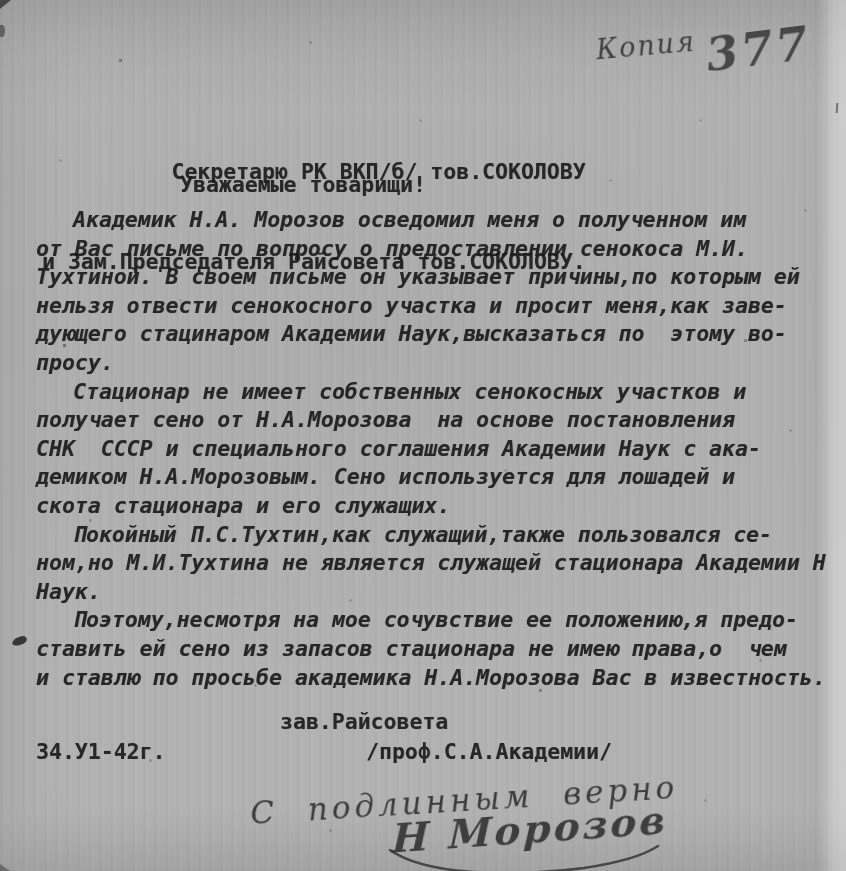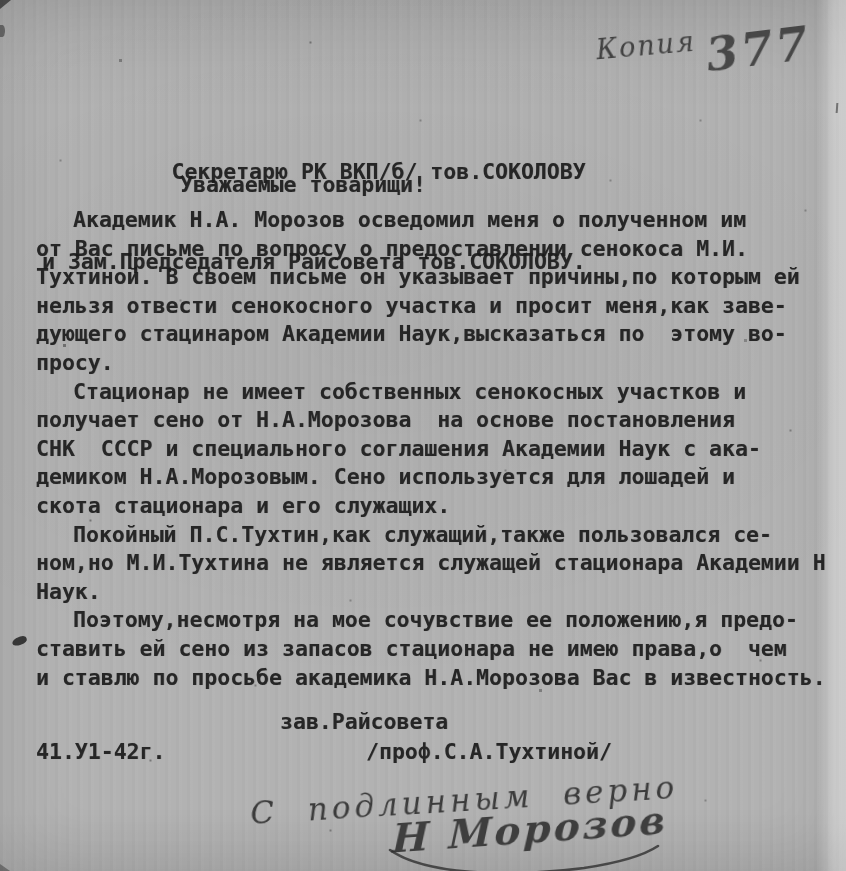--- a/index.html
+++ b/index.html
@@ -29,21 +29,21 @@
     letter-spacing:0;
     text-shadow:0.4px 0.4px 0.7px rgba(25,25,25,0.40);
     filter:blur(0.22px);
     opacity:0.93;
   }
   .addr{top:97px;left:36px;line-height:30px;text-align:right;}
   .addr .a1{padding-left:92px;}
   .addr .a2{padding-left:6px;}
   .salutation{top:172px;left:172px;margin-left:8px;}
   .body-block{top:206px;left:36px;line-height:28.6px;}
-  .body-block .line{white-space:pre;}
+  .body-block .line{white-space:pre;font-style:italic;}
   .body-block .indent{text-indent:37px;}
   .sign-role{top:709px;left:280px;}
   .sign-date{top:739px;left:36px;}
   .sign-name{top:739px;left:366px;}
   
   .hand{
     position:absolute;
     font-family:"DejaVu Serif", serif;
     font-style:italic;
     color:#2f2f2f;
@@ -97,22 +97,22 @@
   <div class="typed addr">
     <div class="a1">Секретарю РК ВКП/б/ тов.СОКОЛОВУ</div>
     <div class="a2">и Зам.Председателя Райсовета тов.СОКОЛОВУ.</div>
   </div>
 
   <div class="typed salutation">Уважаемые товарищи!</div>
 
   <div class="typed body-block"><div class="line indent">Академик Н.А. Морозов осведомил меня о полученном им</div><div class="line">от Вас письме по вопросу о предоставлении сенокоса М.И.</div><div class="line">Тухтиной. В своем письме он указывает причины,по которым ей</div><div class="line">нельзя отвести сенокосного участка и просит меня,как заве-</div><div class="line">дующего стацинаром Академии Наук,высказаться по  этому во-</div><div class="line">просу.</div><div class="line indent">Стационар не имеет собственных сенокосных участков и</div><div class="line">получает сено от Н.А.Морозова  на основе постановления</div><div class="line">СНК  СССР и специального соглашения Академии Наук с ака-</div><div class="line">демиком Н.А.Морозовым. Сено используется для лошадей и</div><div class="line">скота стационара и его служащих.</div><div class="line indent">Покойный П.С.Тухтин,как служащий,также пользовался се-</div><div class="line">ном,но М.И.Тухтина не является служащей стационара Академии Н</div><div class="line">Наук.</div><div class="line indent">Поэтому,несмотря на мое сочувствие ее положению,я предо-</div><div class="line">ставить ей сено из запасов стационара не имею права,о  чем</div><div class="line">и ставлю по просьбе академика Н.А.Морозова Вас в известность.</div></div>
 
   <div class="typed sign-role">зав.Райсовета</div>
-  <div class="typed sign-date">41.У1-42г.</div>
-  <div class="typed sign-name">/проф.С.А.Тухтиной/</div>
+  <div class="typed sign-date">34.У1-42г.</div>
+  <div class="typed sign-name">/проф.С.А.Академии/</div>
 
   <div class="hand hw-cert">С подлинным верно</div>
   <div class="hand hw-sign">Н Морозов</div>
   <svg class="flourish" width="280" height="34" viewBox="0 0 280 34">
     <path d="M6 6 C 40 30, 120 34, 200 24 C 240 18, 262 10, 274 2" fill="none" stroke="#2f2f2f" stroke-width="2.6" stroke-linecap="round" opacity="0.8"></path>
   </svg>
 
 </div>
 
 </body></html>

